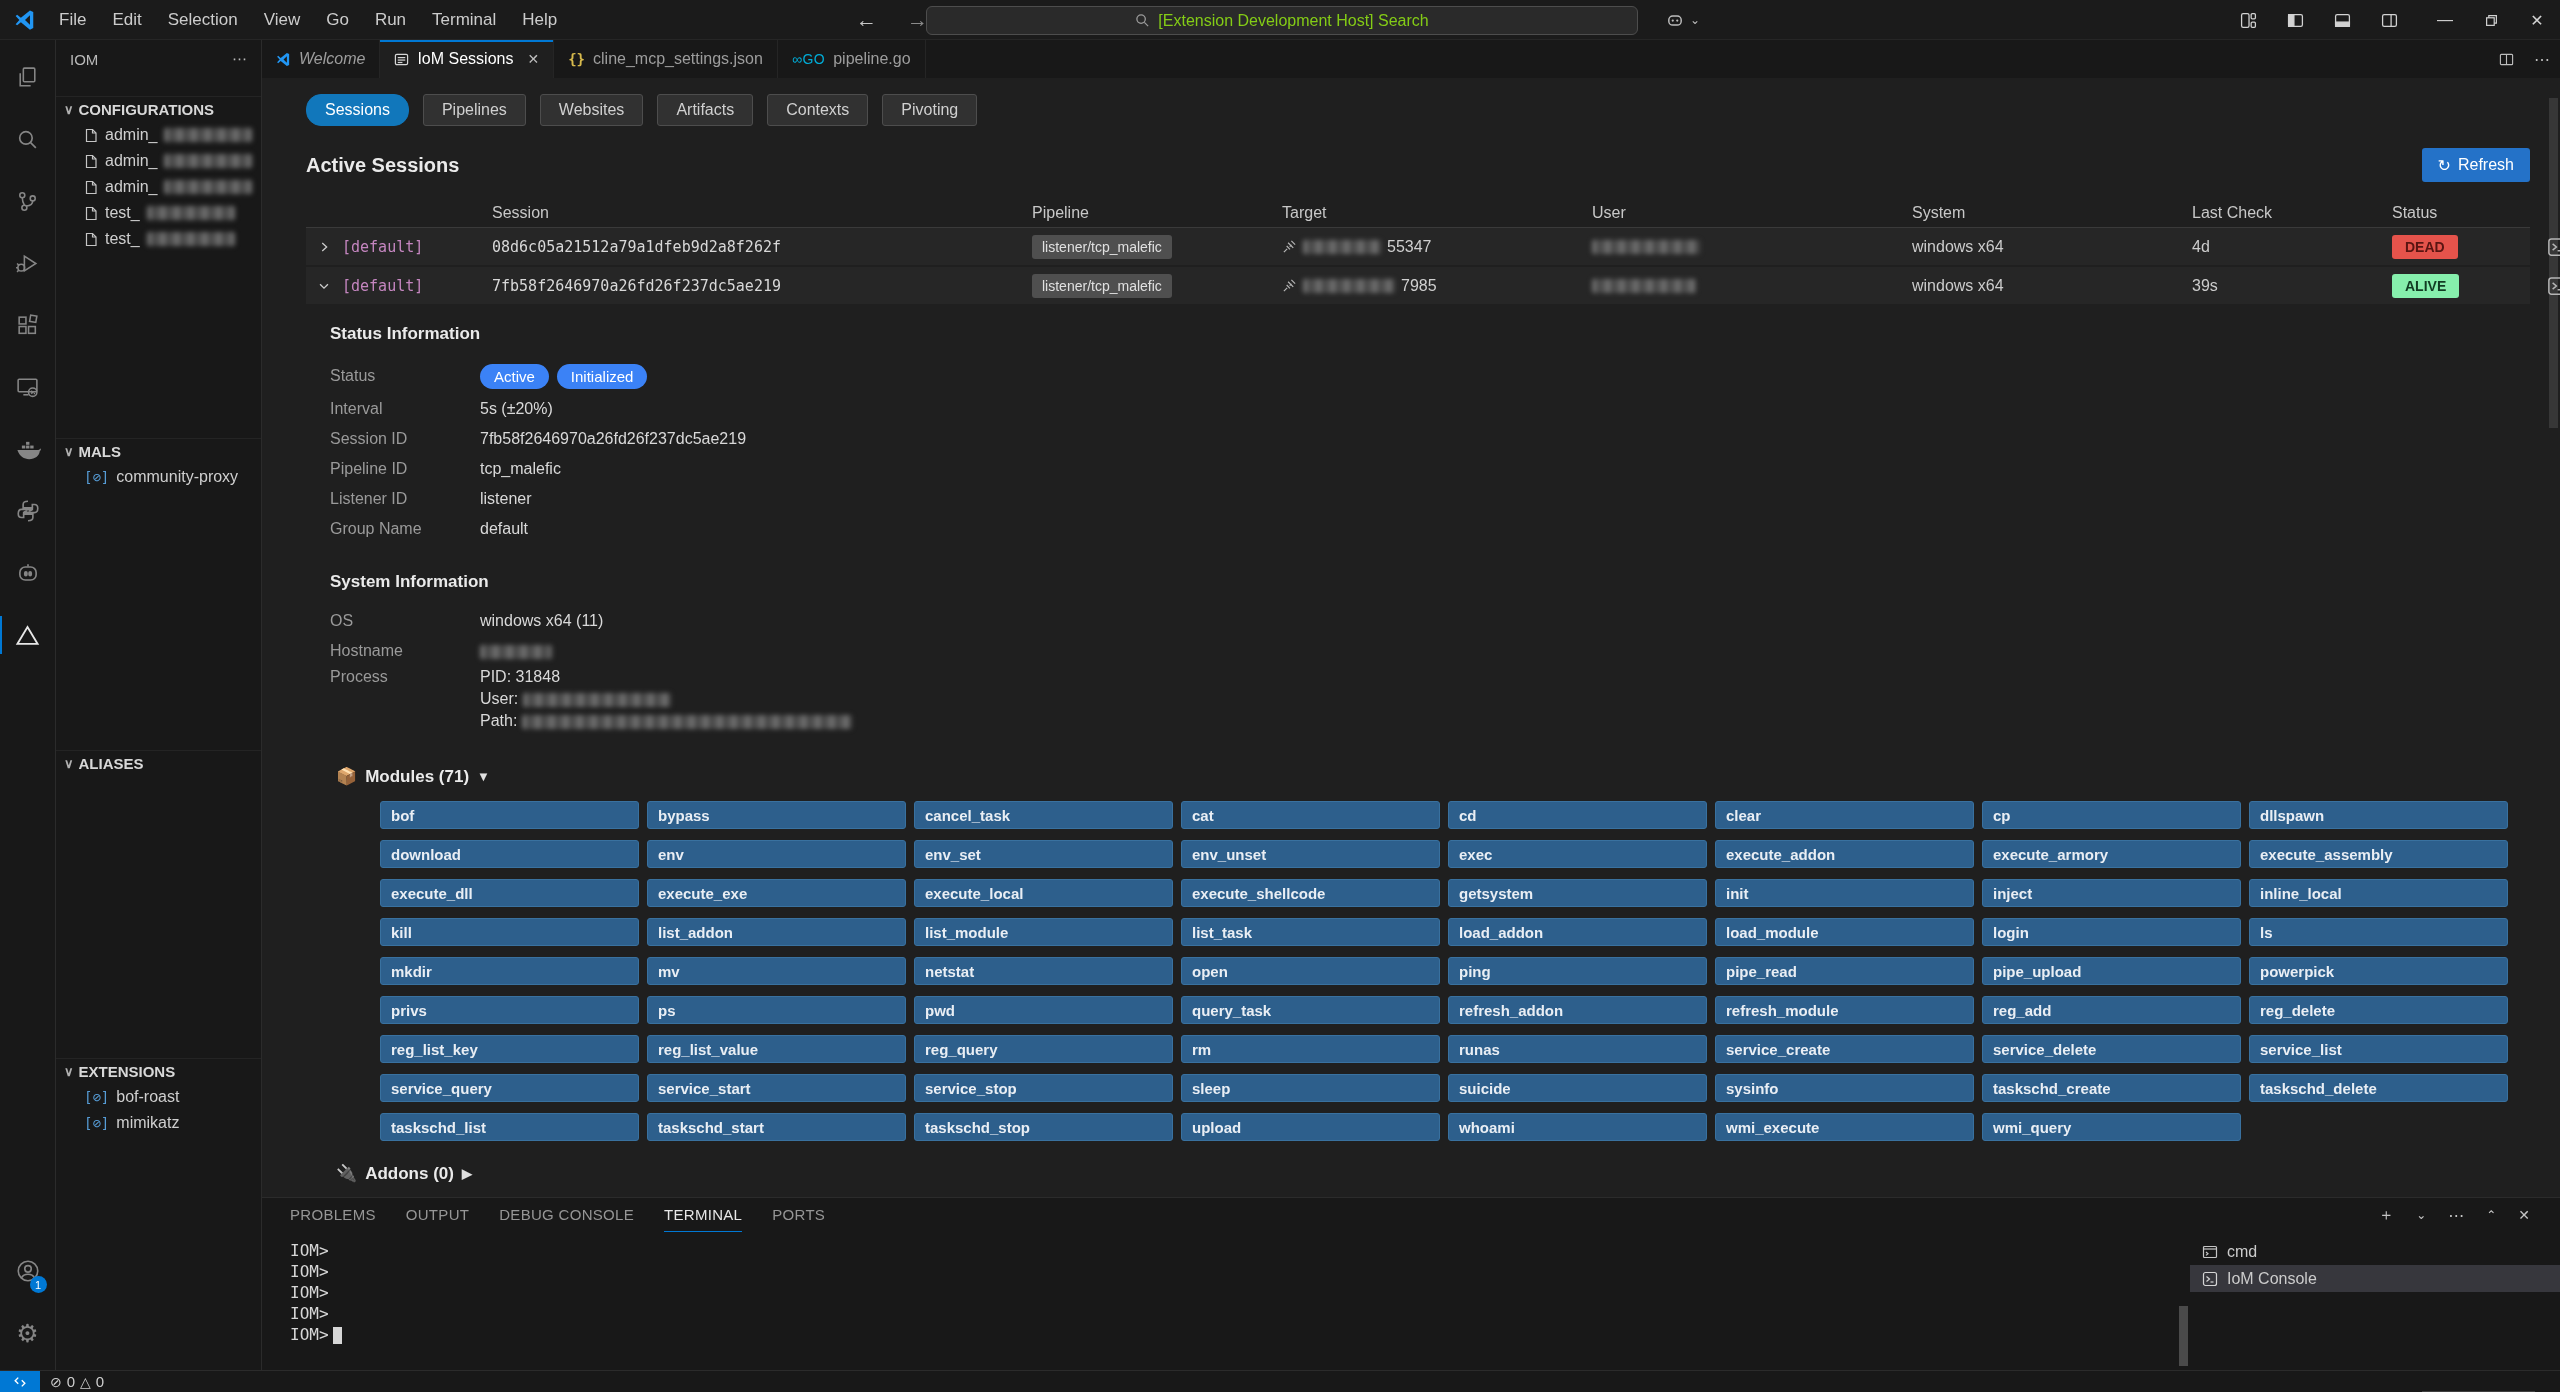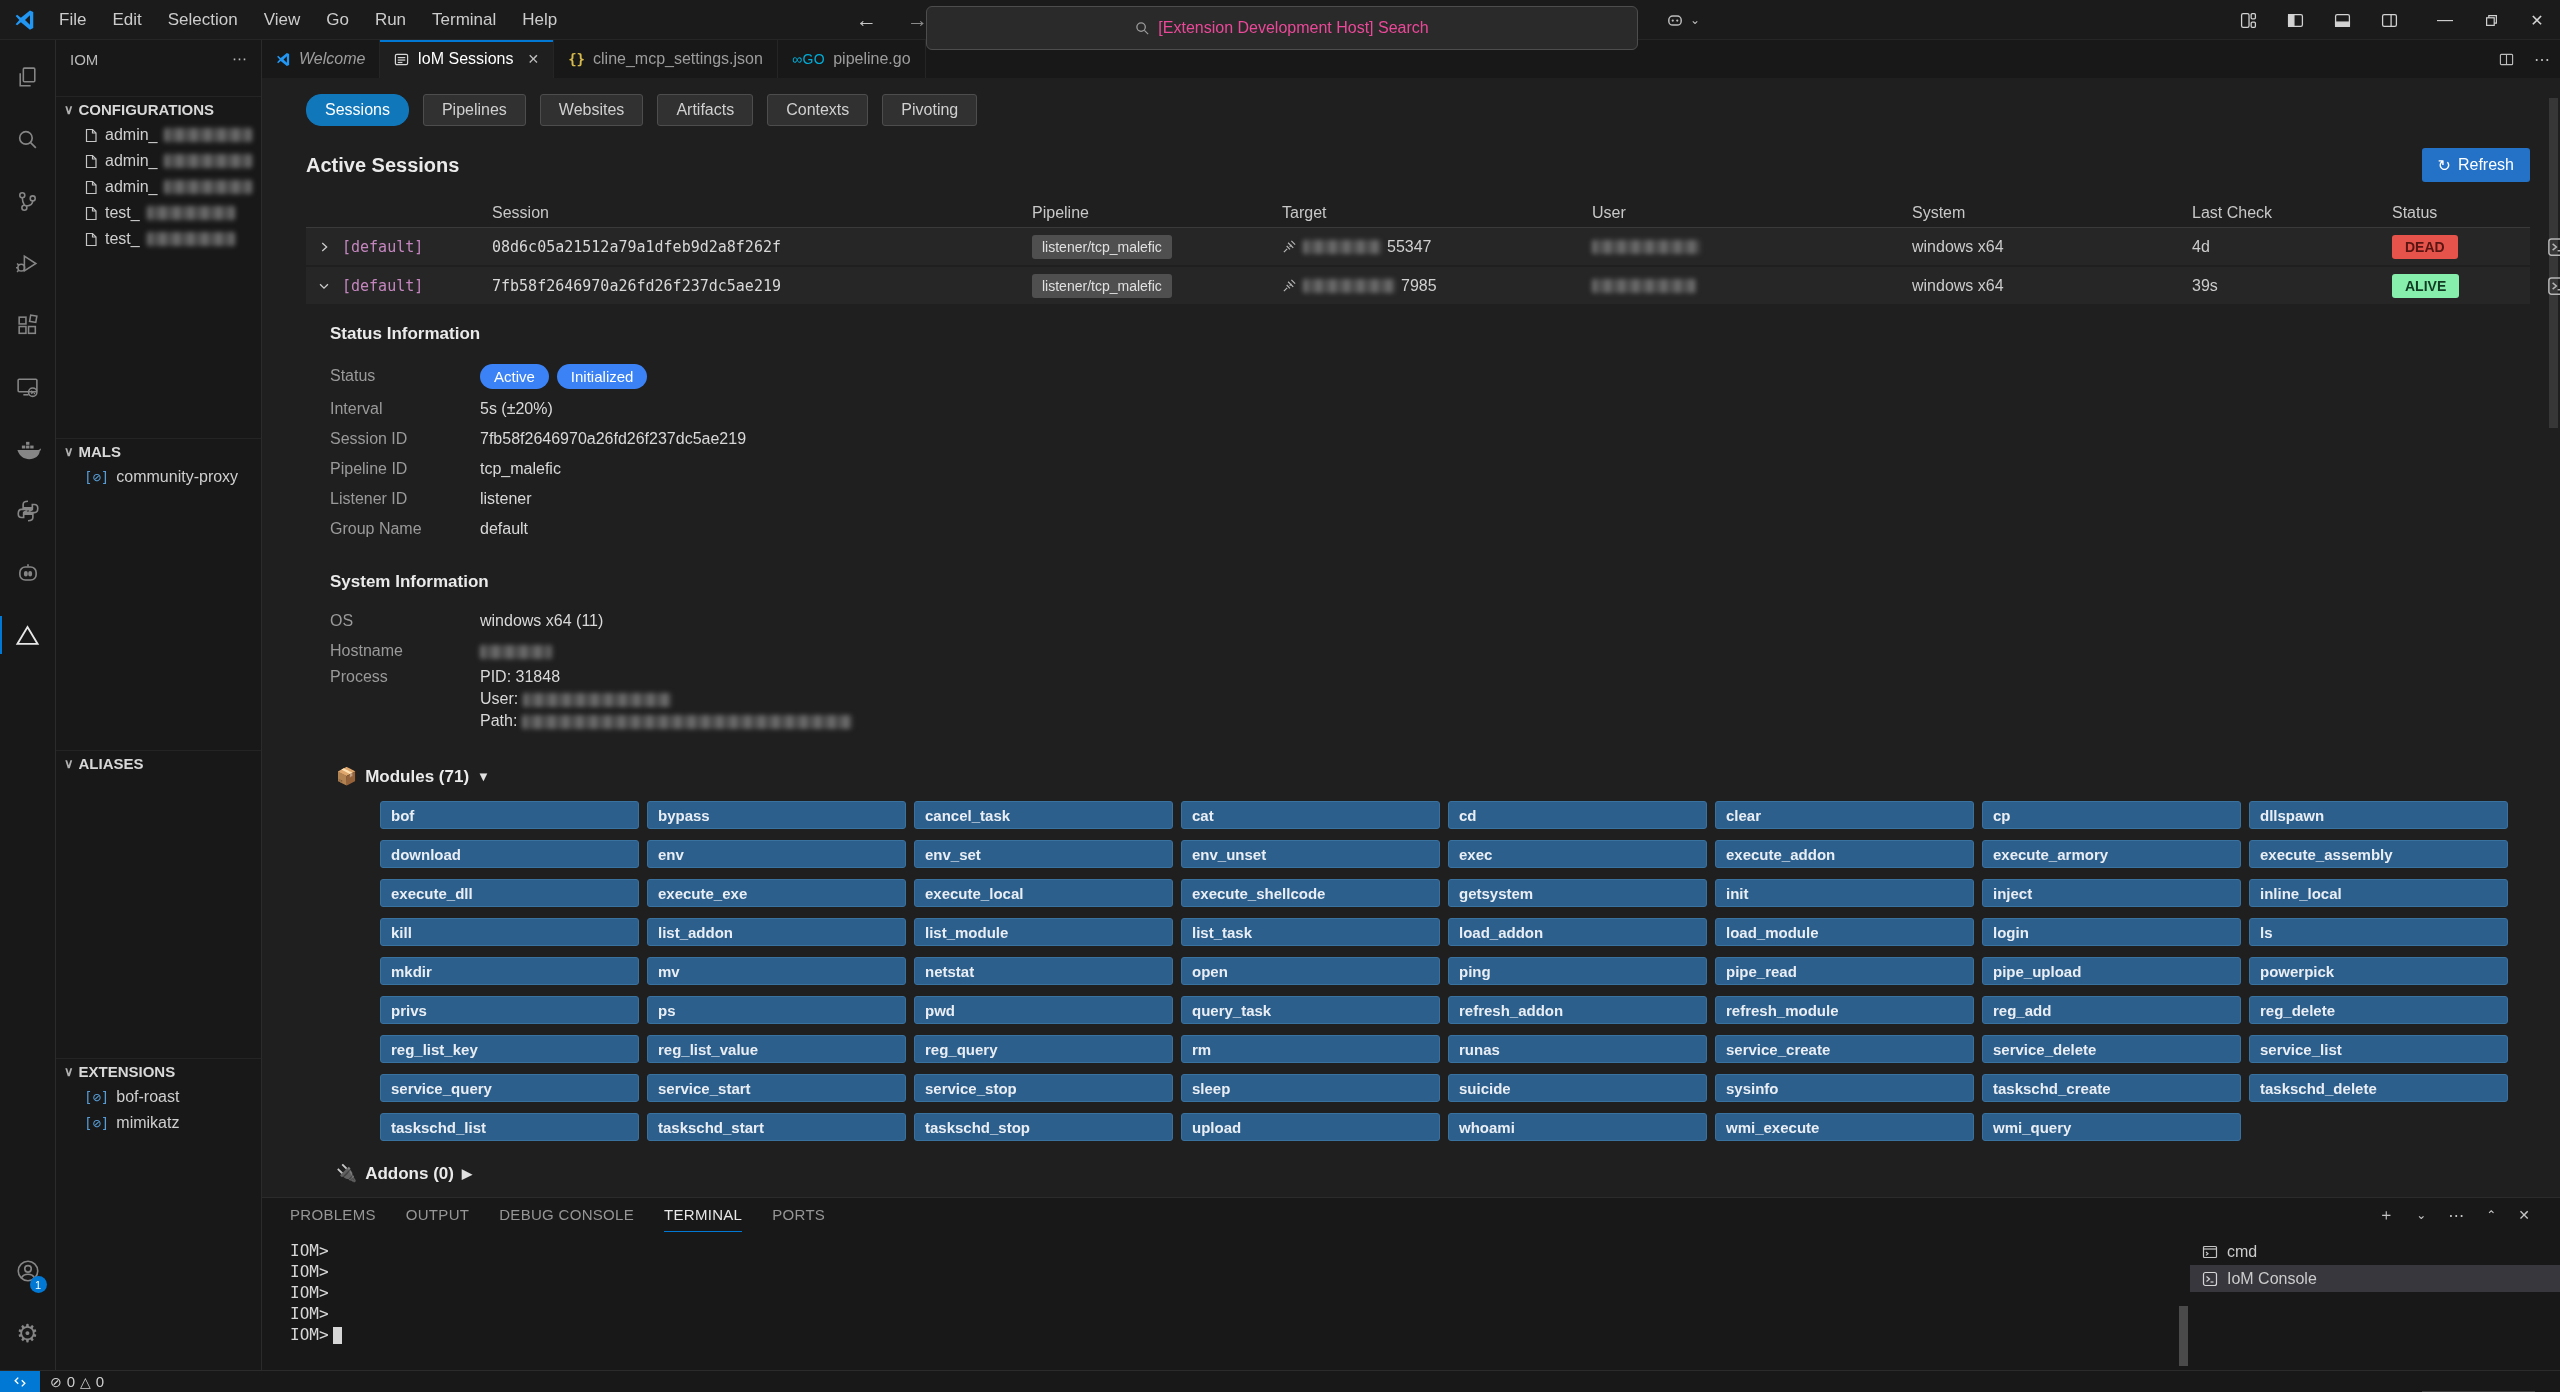--- a/index.html
+++ b/index.html
@@ -9,23 +9,23 @@
 
   
   .titlebar { position:absolute; left:0; top:0; width:2560px; height:40px; background:#1b1b1b;
               display:flex; align-items:center; border-bottom:1px solid #262626; z-index:5; }
   .vscode-logo { margin:0 10px 0 14px; }
   .menus { display:flex; }
   .menu-item { padding:8px 13px; font-size:17px; color:#cccccc; line-height:40px; cursor:default; }
   .nav-arrows { position:absolute; left:856px; top:0; height:40px; display:flex; gap:30px;
                 align-items:center; font-size:21px; color:#c6c6c6; }
   .nav-arrows .fwd { color:#8a8a8a; }
-  .searchbox { position:absolute; left:926px; top:6px; width:712px; height:44px; background:#2a2a2a;
+  .searchbox { position:absolute; left:926px; top:6px; width:712px; height:29px; background:#2a2a2a;
                border:1px solid #4d4d4d; border-radius:6px; display:flex; align-items:center;
-               justify-content:center; gap:8px; color:#ec4899; font-size:16px; }
+               justify-content:center; gap:8px; color:#84cc16; font-size:16px; }
   .copilot-area { position:absolute; left:1666px; top:0; height:40px; display:flex; align-items:center; gap:6px; color:#bdbdbd; }
   .layout-icons { position:absolute; right:162px; top:0; height:40px; display:flex; gap:30px; align-items:center; }
   .win-controls { position:absolute; right:0; top:0; height:40px; display:flex; }
   .win-btn { width:46px; height:40px; display:flex; align-items:center; justify-content:center;
              color:#d2d2d2; font-size:16px; }
 
   
   .workbench { position:absolute; left:0; top:40px; right:0; bottom:22px; display:flex; }
 
   

